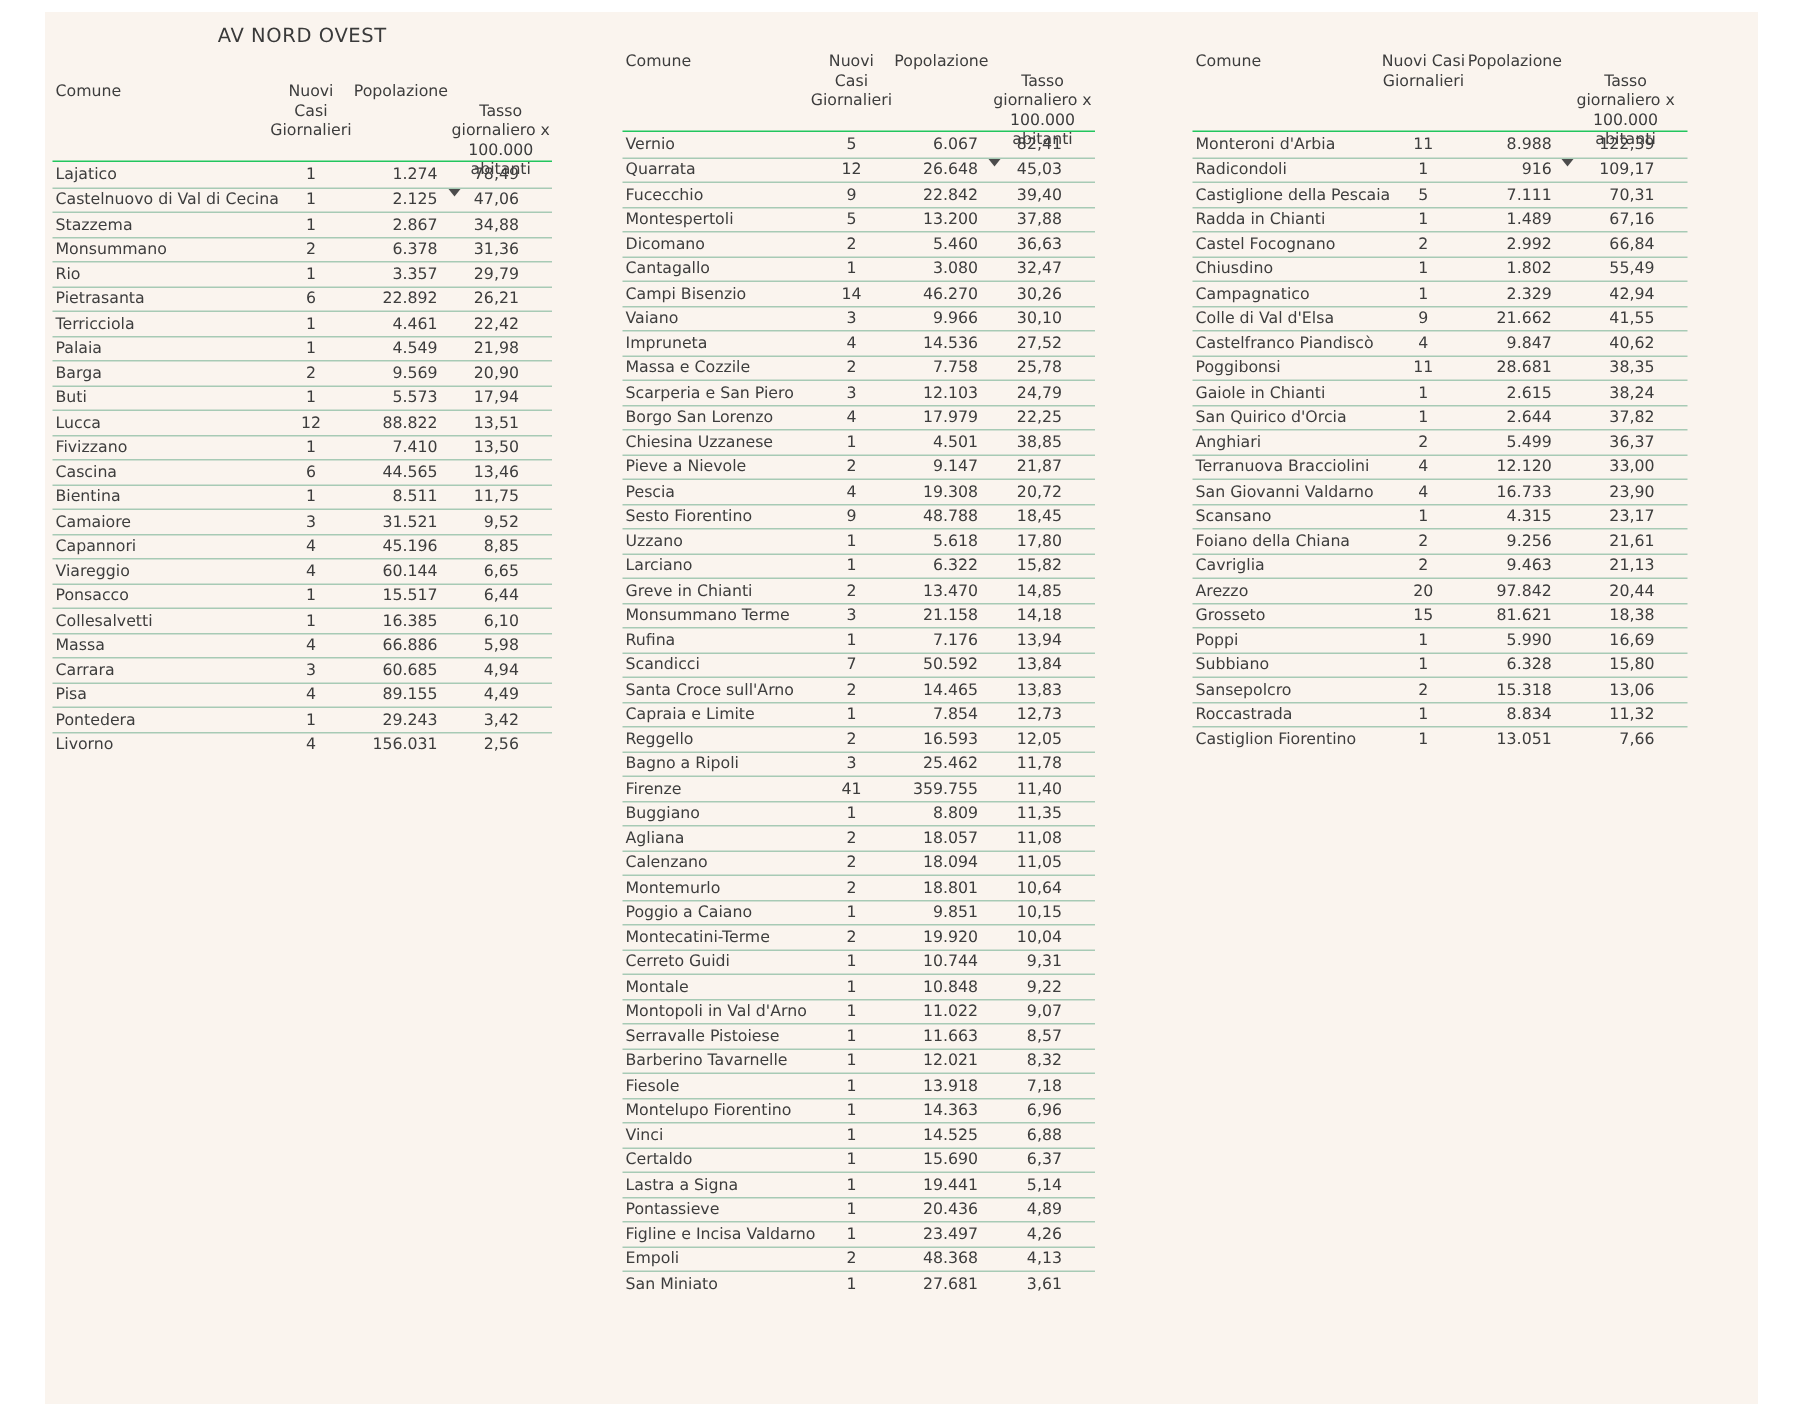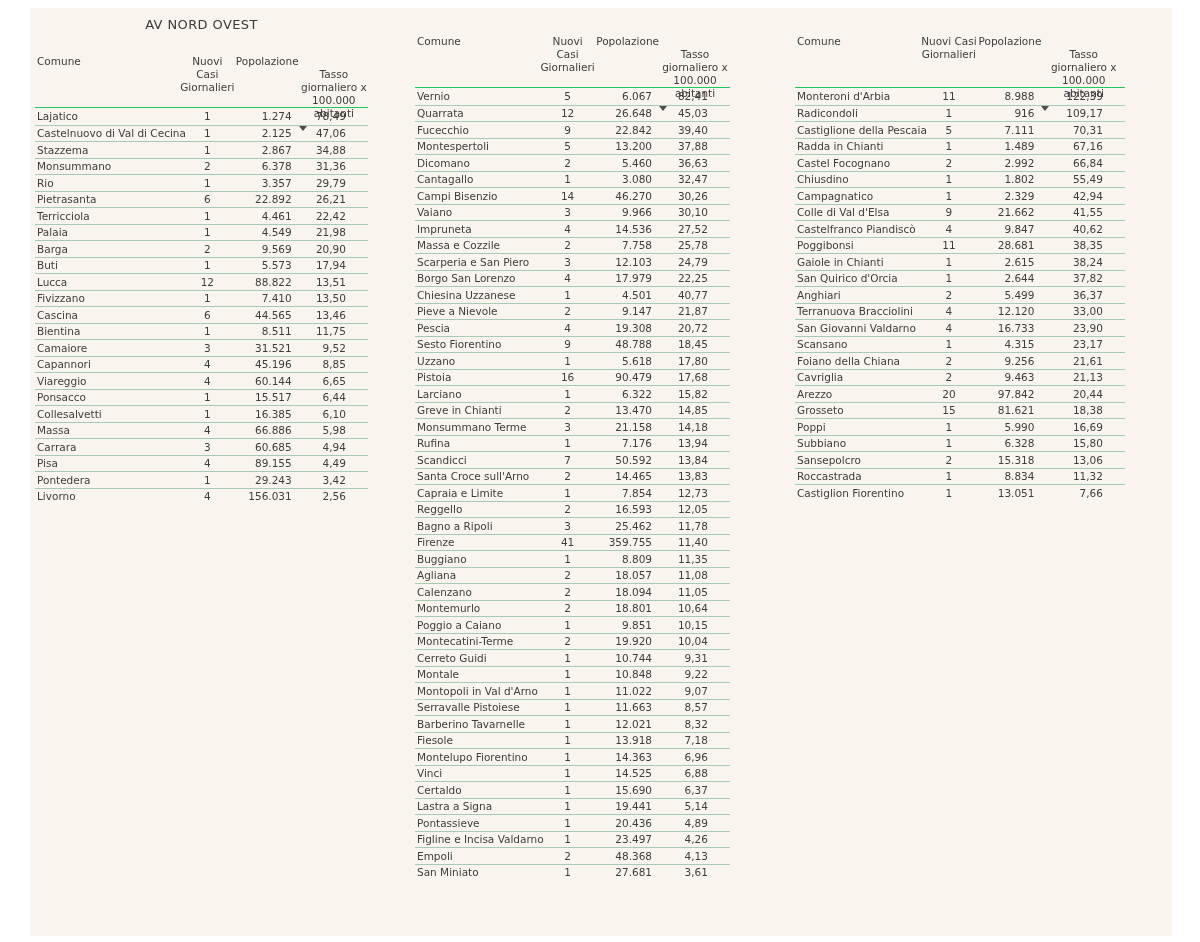--- a/index.html
+++ b/index.html
@@ -301,21 +301,21 @@
         <div class="tr">
           <div class="td comune">Borgo San Lorenzo</div>
           <div class="td casi">4</div>
           <div class="td pop">17.979</div>
           <div class="td tasso">22,25</div>
         </div>
         <div class="tr">
           <div class="td comune">Chiesina Uzzanese</div>
           <div class="td casi">1</div>
           <div class="td pop">4.501</div>
-          <div class="td tasso">40,77</div>
+          <div class="td tasso">38,85</div>
         </div>
         <div class="tr">
           <div class="td comune">Pieve a Nievole</div>
           <div class="td casi">2</div>
           <div class="td pop">9.147</div>
           <div class="td tasso">21,87</div>
         </div>
         <div class="tr">
           <div class="td comune">Pescia</div>
           <div class="td casi">4</div>
@@ -326,26 +326,20 @@
           <div class="td comune">Sesto Fiorentino</div>
           <div class="td casi">9</div>
           <div class="td pop">48.788</div>
           <div class="td tasso">18,45</div>
         </div>
         <div class="tr">
           <div class="td comune">Uzzano</div>
           <div class="td casi">1</div>
           <div class="td pop">5.618</div>
           <div class="td tasso">17,80</div>
-        </div>
-        <div class="tr">
-          <div class="td comune">Pistoia</div>
-          <div class="td casi">16</div>
-          <div class="td pop">90.479</div>
-          <div class="td tasso">17,68</div>
         </div>
         <div class="tr">
           <div class="td comune">Larciano</div>
           <div class="td casi">1</div>
           <div class="td pop">6.322</div>
           <div class="td tasso">15,82</div>
         </div>
         <div class="tr">
           <div class="td comune">Greve in Chianti</div>
           <div class="td casi">2</div>

